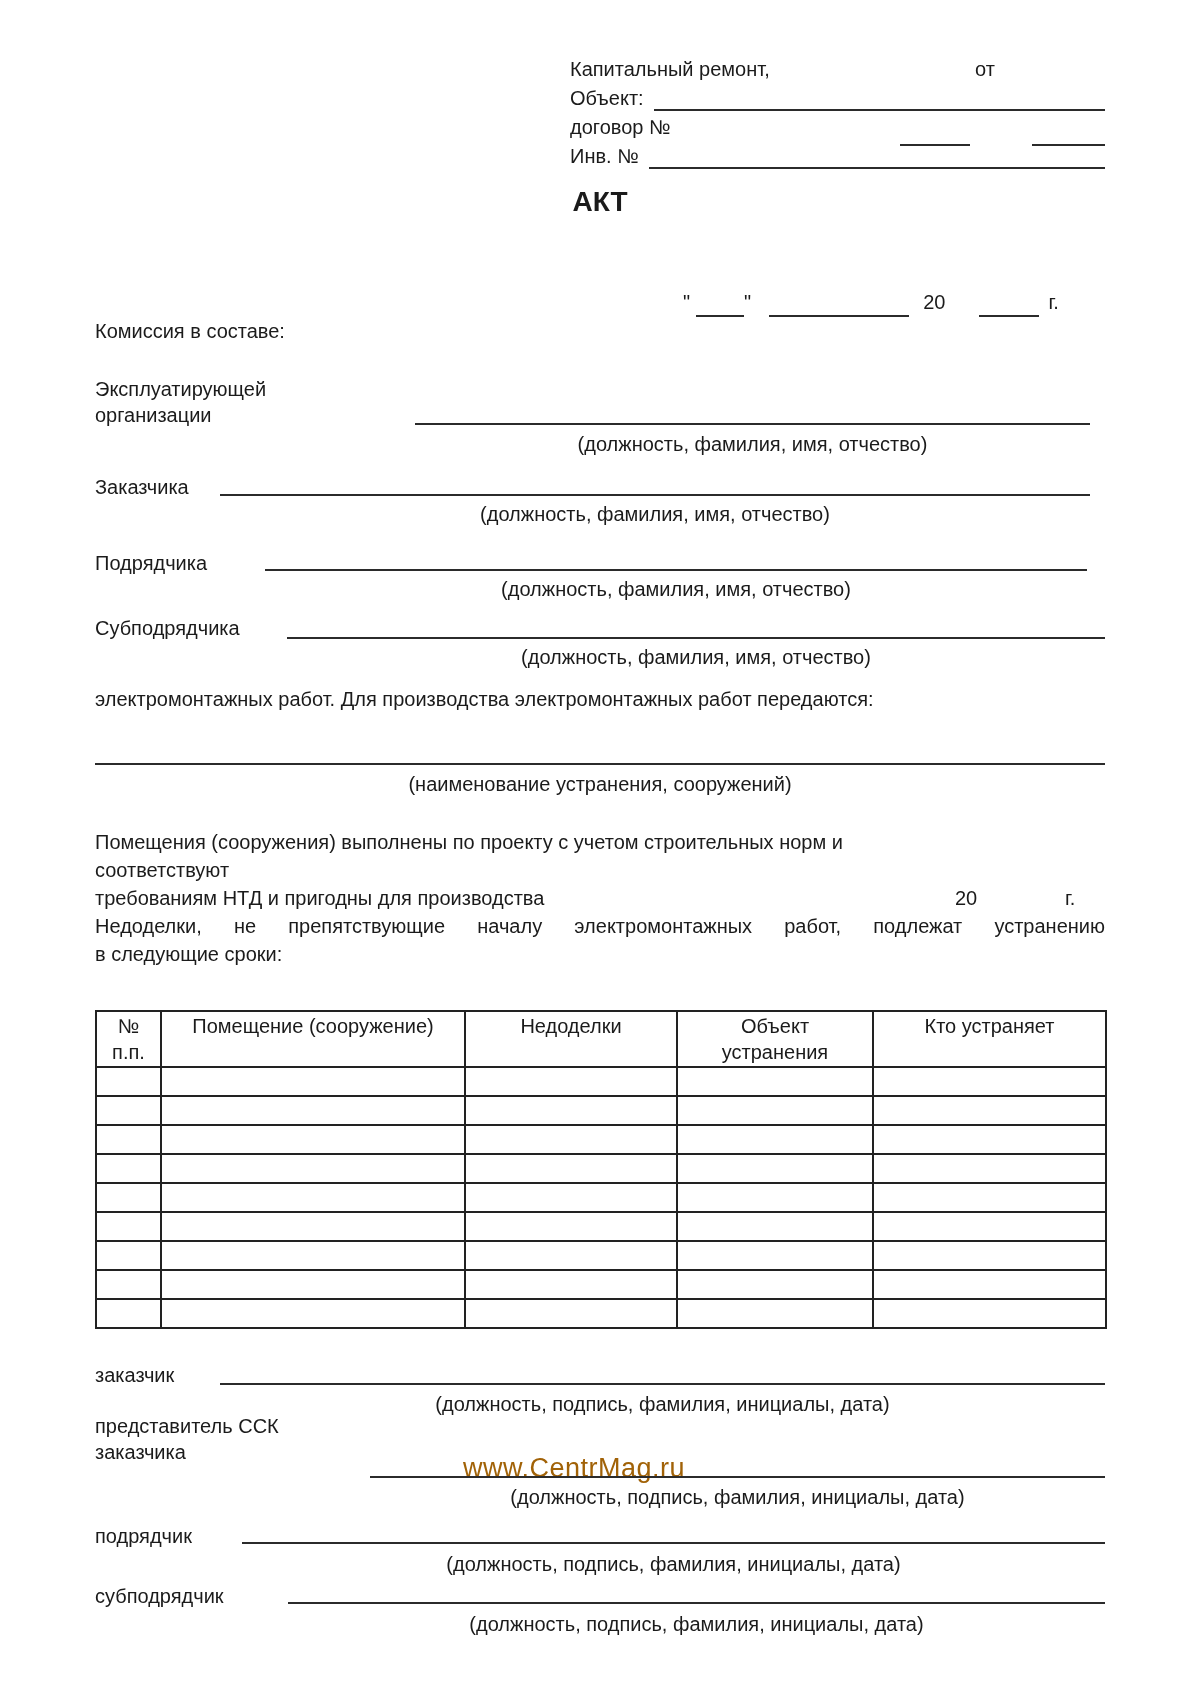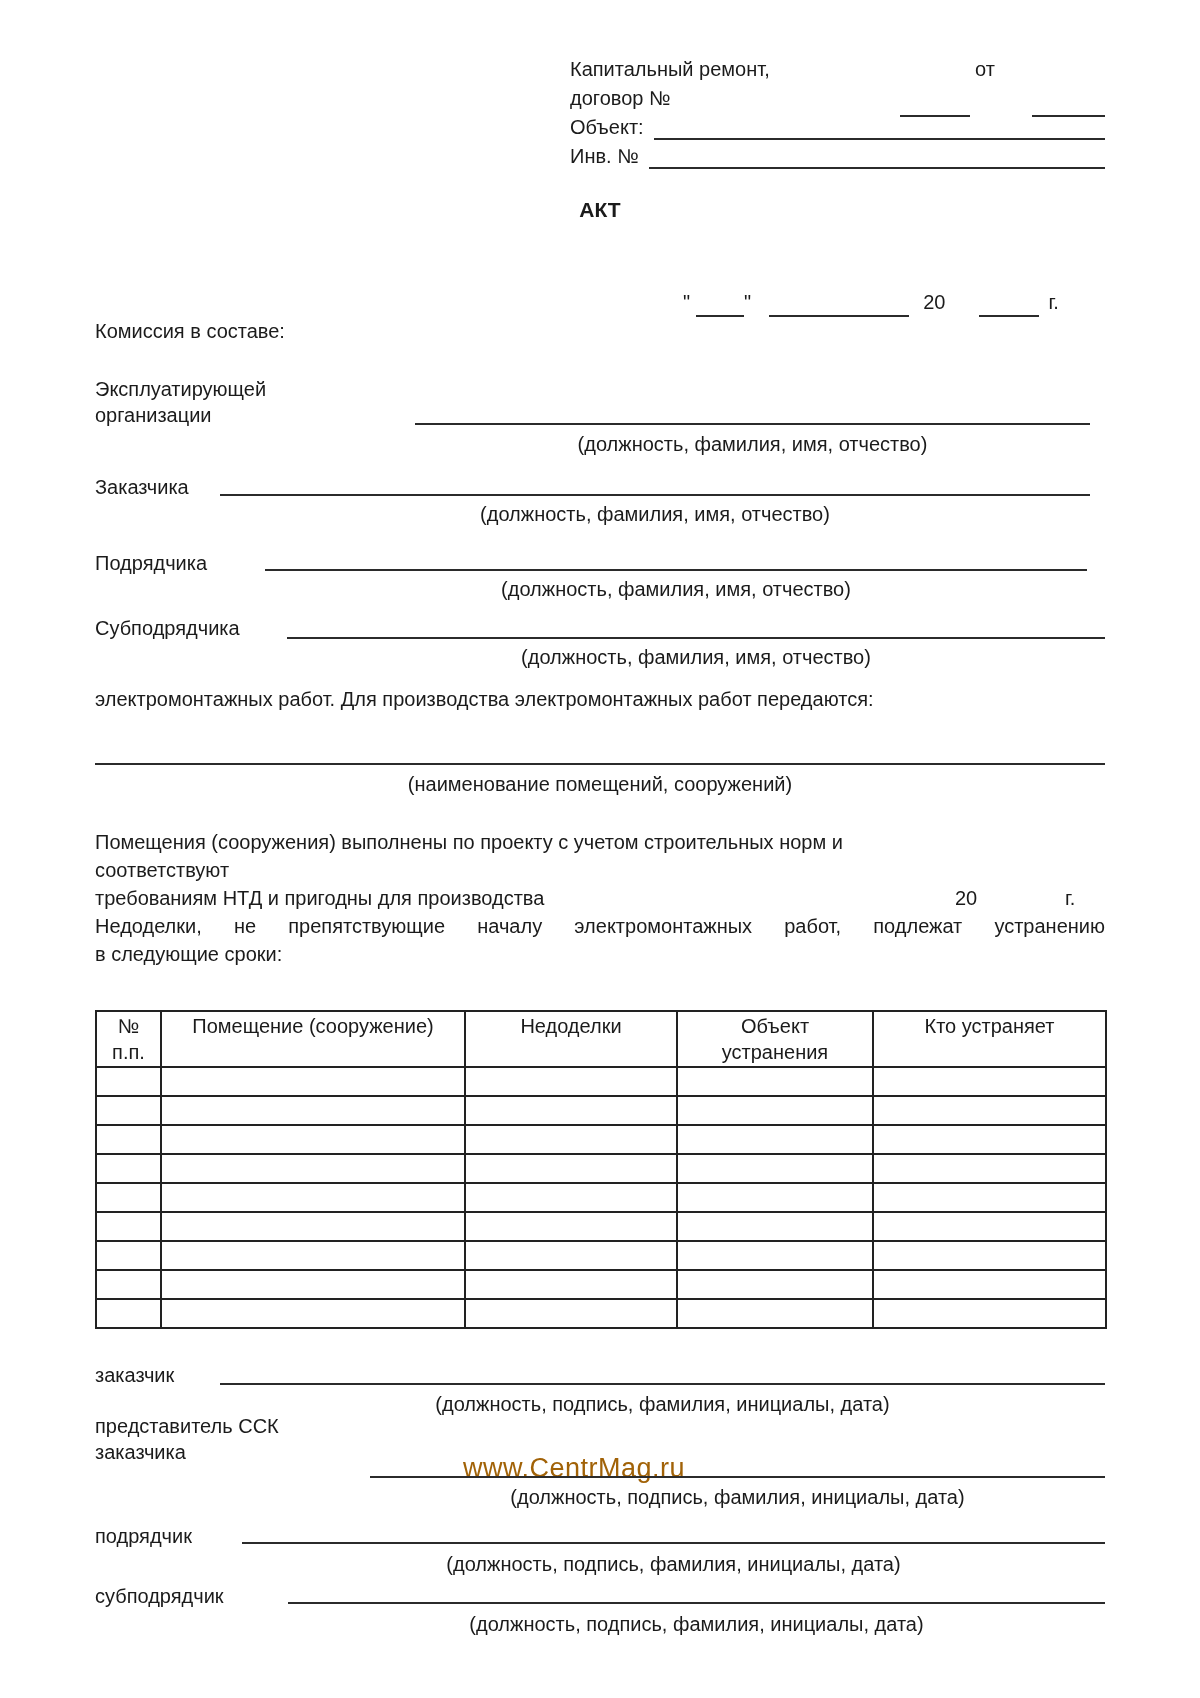--- a/index.html
+++ b/index.html
@@ -15,21 +15,21 @@
   .tb-row {position:relative; height:29px; line-height:29px;}
   .tb-flex {display:flex; align-items:flex-end;}
   .tb-flex > .tb-label {white-space:nowrap; margin-right:10px;}
   .flexline {flex:1; height:0; border-bottom:2px solid #2b2b2b; margin-bottom:2px;}
   .tb-ot {position:absolute; left:405px; top:0;}
   .tb-line1 {position:absolute; left:330px; top:31px; width:70px;}
   .tb-line2 {position:absolute; left:462px; top:31px; width:73px;}
 
   
   .title-block {position:absolute; left:95px; top:188px; width:1010px; text-align:center; font-weight:bold;}
-  .title1 {font-size:21px; line-height:27px;margin-top:8px;}
+  .title1 {font-size:28px; line-height:27px;}
   .title2 {font-size:21px; line-height:27px; max-width:920px; margin:0 auto;}
 
   
   .date-row {position:absolute; left:683px; top:286px; height:30px; display:flex; align-items:flex-end;}
   .dline {height:0; border-bottom:2px solid #2b2b2b; margin-bottom:-1px;}
   .d1 {width:48px; margin-left:6px;}
   .d2 {width:140px; margin-left:18px;}
   .d20 {margin-left:14px;}
   .d3 {width:60px; margin-left:34px;}
   .dg {margin-left:9px;}
@@ -84,28 +84,28 @@
 </head>
 <body>
 
 <div class="page">
 
   <div class="top-block">
     <div class="tb-row">
       <span>Капитальный ремонт,</span>
       <span class="tb-ot">от</span>
     </div>
+    <div class="tb-row tb-flex">
+      <span class="tb-label">Объект:</span>
+      <span class="flexline"></span>
+    </div>
     <div class="tb-row">
       <span>договор №</span>
       <span class="fill-line tb-line1"></span>
       <span class="fill-line tb-line2"></span>
-    </div>
-    <div class="tb-row tb-flex">
-      <span class="tb-label">Объект:</span>
-      <span class="flexline"></span>
     </div>
     <div class="tb-row tb-flex">
       <span class="tb-label">Инв. №</span>
       <span class="flexline"></span>
     </div>
   </div>
 
   <div class="title-block">
     <div class="title1">АКТ</div>
   </div>
@@ -142,21 +142,21 @@
     <span class="f-line"></span>
     <div class="f-cap">(должность, фамилия, имя, отчество)</div>
   </div>
 
   <div class="para1">
     <div>электромонтажных работ. Для производства электромонтажных работ передаются:</div>
   </div>
 
   <div class="blankfield">
     <span class="bf-line"></span>
-    <div class="bf-cap">(наименование помещений, сооружений)</div>
+    <div class="bf-cap">(наименование устранения, сооружений)</div>
   </div>
 
   <div class="para2">
     <div>Помещения (сооружения) выполнены по проекту с учетом строительных норм и</div>
     <div>соответствуют</div>
     <div>
       <span>требованиям НТД и пригодны для производства</span>
       <span class="p2-20">20</span>
       <span class="p2-g">г.</span>
     </div>

